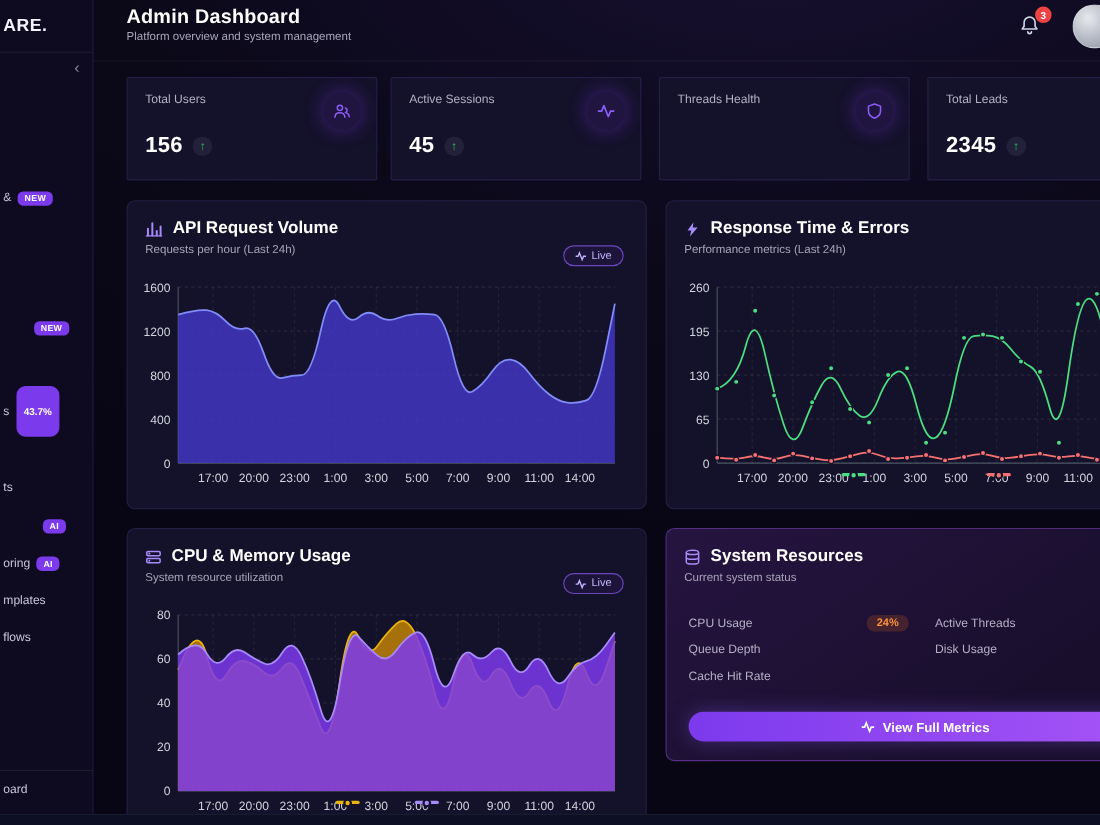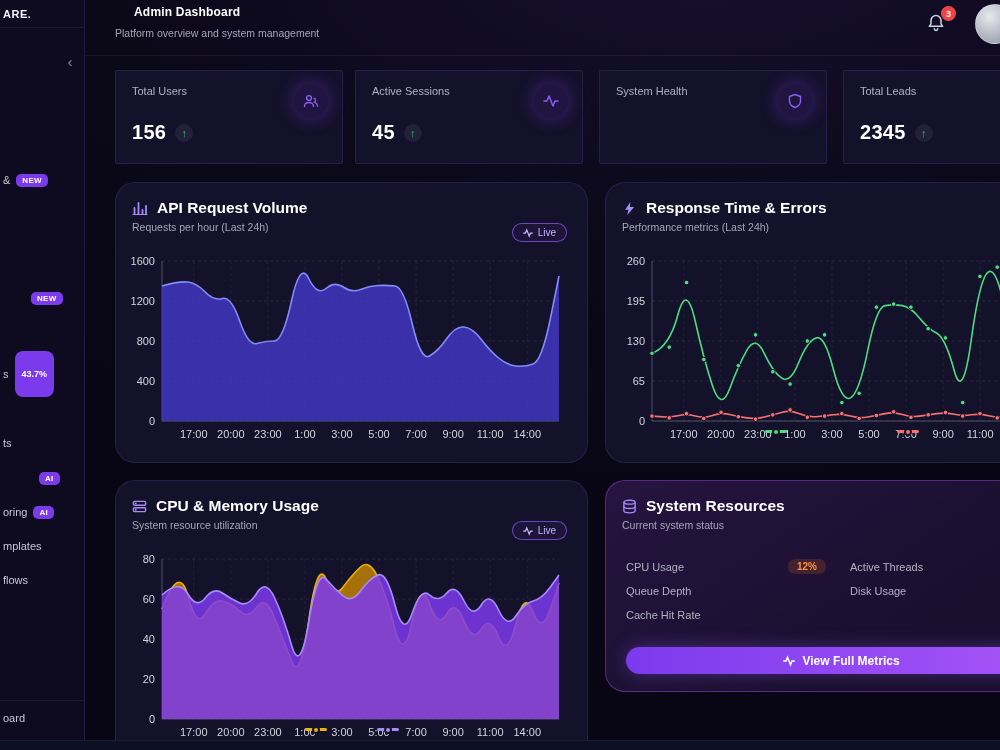--- a/index.html
+++ b/index.html
@@ -3,34 +3,34 @@
 <meta charset="utf-8">
 <style>
   * { box-sizing: border-box; }
   body { margin:0; background:#070512; font-family:"Liberation Sans", sans-serif; color:#fff; }
   #app { position:relative; width:1000px; height:750px; overflow:hidden;
          background: radial-gradient(1100px 600px at 70% -10%, #171031 0%, #0b0818 55%, #080614 100%); }
 
   
   .sidebar { position:absolute; left:0; top:0; bottom:0; width:85px; background:#0e0a1f;
              border-right:1px solid rgba(139,92,246,0.18); z-index:3; }
-  .logo-row { height:28px; border-bottom:1px solid rgba(255,255,255,0.08); display:flex; align-items:center;
-              padding-left:3px; font-weight:bold; font-size:11px; letter-spacing:.5px; color:#f4f2ff; }
+  .logo-row { height:48px; border-bottom:1px solid rgba(255,255,255,0.08); display:flex; align-items:center;
+              padding-left:3px; font-weight:bold; font-size:16px; letter-spacing:.5px; color:#f4f2ff; }
   .collapse-btn { position:absolute; top:54px; right:5px; width:18px; height:18px; color:#8a8798;
                   font-size:15px; line-height:16px; text-align:center; cursor:pointer; }
   .side-item { position:absolute; left:3px; height:16px; display:flex; align-items:center; gap:6px;
                font-size:11px; color:#c9c6d8; white-space:nowrap; cursor:pointer; }
   .badge-pill { background:#7c3aed; color:#fff; font-size:8px; font-weight:bold; padding:2px 6px;
                 border-radius:5px; letter-spacing:.3px; }
   .badge-round { background:#7c3aed; color:#fff; font-size:9px; font-weight:bold; padding:18px 7px; border-radius:8px; }
   .side-divider { position:absolute; left:0; right:0; top:700px; border-top:1px solid rgba(255,255,255,0.07); }
 
   
   .header { position:absolute; left:85px; right:0; top:0; height:56px; border-bottom:1px solid rgba(255,255,255,0.06); z-index:2; }
-  .page-title { position:absolute; left:30px; top:5px; font-size:12px; font-weight:bold; letter-spacing:.2px;margin-left:19px; }
+  .page-title { position:absolute; left:30px; top:5px; font-size:18px; font-weight:bold; letter-spacing:.2px; }
   .page-subtitle { position:absolute; left:30px; top:27px; font-size:10.5px; color:#a7a4b8; }
   .bell-wrap { position:absolute; right:52px; top:13px; width:22px; height:22px; cursor:pointer; }
   .bell-badge { position:absolute; top:-7px; right:-8px; width:15px; height:15px; background:#ef4444; border-radius:50%;
                 font-size:9px; font-weight:bold; display:flex; align-items:center; justify-content:center; }
   .avatar { position:absolute; left:975px; top:4px; width:40px; height:40px; border-radius:50%;
             background: radial-gradient(circle at 35% 30%, #e8e9ee 0%, #a9aeba 65%, #8d93a2 100%);
             border:1px solid rgba(255,255,255,0.25); cursor:pointer; }
 
   
   .stat-card { position:absolute; top:70px; height:94px; width:228px; background:#14112a;
@@ -39,21 +39,21 @@
   .stat-icon { position:absolute; top:13px; right:14px; width:34px; height:34px; border-radius:50%;
                background:rgba(124,58,237,0.12); box-shadow:0 0 18px rgba(124,58,237,0.45);
                display:flex; align-items:center; justify-content:center; color:#8b5cf6; }
   .stat-value-row { display:flex; align-items:center; gap:9px; margin-top:24px; }
   .stat-value { font-size:20px; font-weight:bold; letter-spacing:.3px; }
   .trend-badge { width:18px; height:18px; border-radius:50%; background:#23203a; display:flex; align-items:center;
                  justify-content:center; font-size:11px; color:#22c55e; }
   .trend-orange { color:#fb923c; }
 
   
-  .panel { position:absolute; background:#14112a; border:1px solid rgba(148,120,255,0.14); border-radius:20px;
+  .panel { position:absolute; background:#14112a; border:1px solid rgba(148,120,255,0.14); border-radius:8px;
            padding:16px 16px; overflow:hidden; }
   #panel-api { left:115px; top:182px; width:473px; height:281px; }
   #panel-response { left:605px; top:182px; width:473px; height:281px; }
   #panel-cpu { left:115px; top:480px; width:473px; height:281px; }
   #panel-resources { left:605px; top:480px; width:473px; height:212px;
                      background:linear-gradient(145deg,#261440 0%, #190f2d 70%);
                      border:1px solid rgba(168,85,247,0.4); }
   .panel-title { display:flex; align-items:center; gap:9px; font-size:15.5px; font-weight:bold; }
   .panel-sub { font-size:10.5px; color:#a7a4b8; margin-top:4px; }
   .live-badge { position:absolute; top:40px; right:20px; display:flex; align-items:center; gap:5px;
@@ -162,21 +162,21 @@
         <polyline points="1,8 4,8 6,3 10,13 12,8 15,8"></polyline>
       </svg>
     </div>
     <div class="stat-value-row">
       <span class="stat-value">45</span>
       <span class="trend-badge">↑</span>
     </div>
   </div>
 
   <div class="stat-card" style="left:599px">
-    <div class="stat-label">System Health</div>
+    <div class="stat-label">Threads Health</div>
     <div class="stat-icon">
       <svg width="16" height="16" viewBox="0 0 16 16" fill="none" stroke="currentColor" stroke-width="1.4" stroke-linejoin="round">
         <path d="M8 1.5l5.5 2v4.5c0 3.5-2.7 5.5-5.5 6.5-2.8-1-5.5-3-5.5-6.5V3.5z"></path>
       </svg>
     </div>
   </div>
 
   <div class="stat-card" style="left:843px">
     <div class="stat-label">Total Leads</div>
 
@@ -412,21 +412,21 @@
         <path d="M2 3.4v9.2c0 1.15 2.7 2.1 6 2.1s6-.95 6-2.1V3.4"></path>
         <path d="M2 8c0 1.15 2.7 2.1 6 2.1S14 9.15 14 8"></path>
       </svg>
       <span>System Resources</span>
     </div>
     <div class="panel-sub">Current system status</div>
 
     <div class="res-grid">
       <div class="res-row">
         <span>CPU Usage</span>
-        <span class="res-badge b-orange">12%</span>
+        <span class="res-badge b-orange">24%</span>
       </div>
       <div class="res-right">Active Threads</div>
 
       <div class="res-right">Queue Depth</div>
 
       <div class="res-row">
         <span>Disk Usage</span>
         <span class="res-badge b-blue">45%</span>
       </div>
       <div class="res-right">Cache Hit Rate</div>

